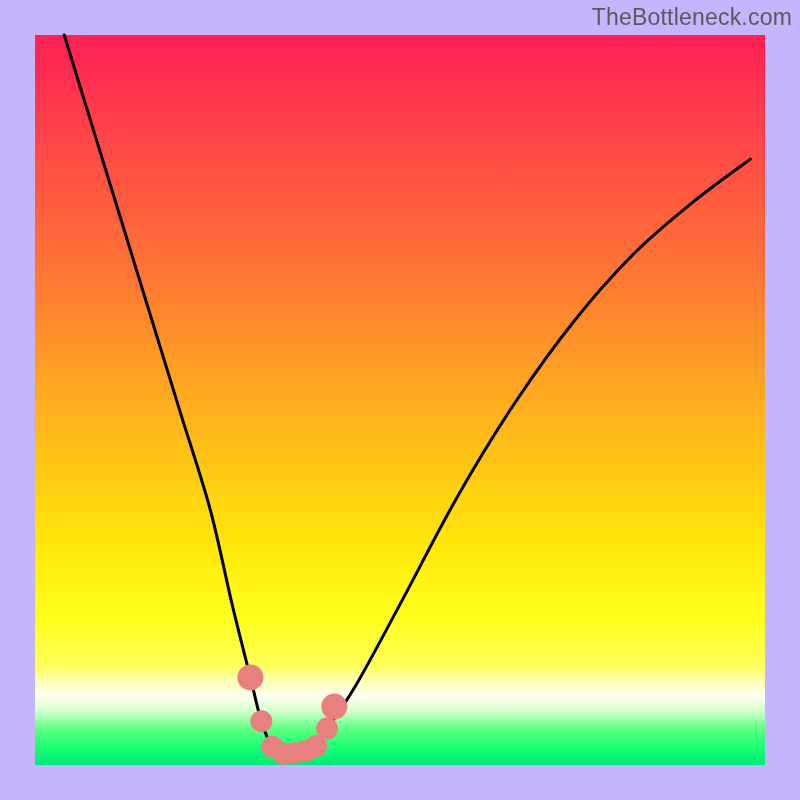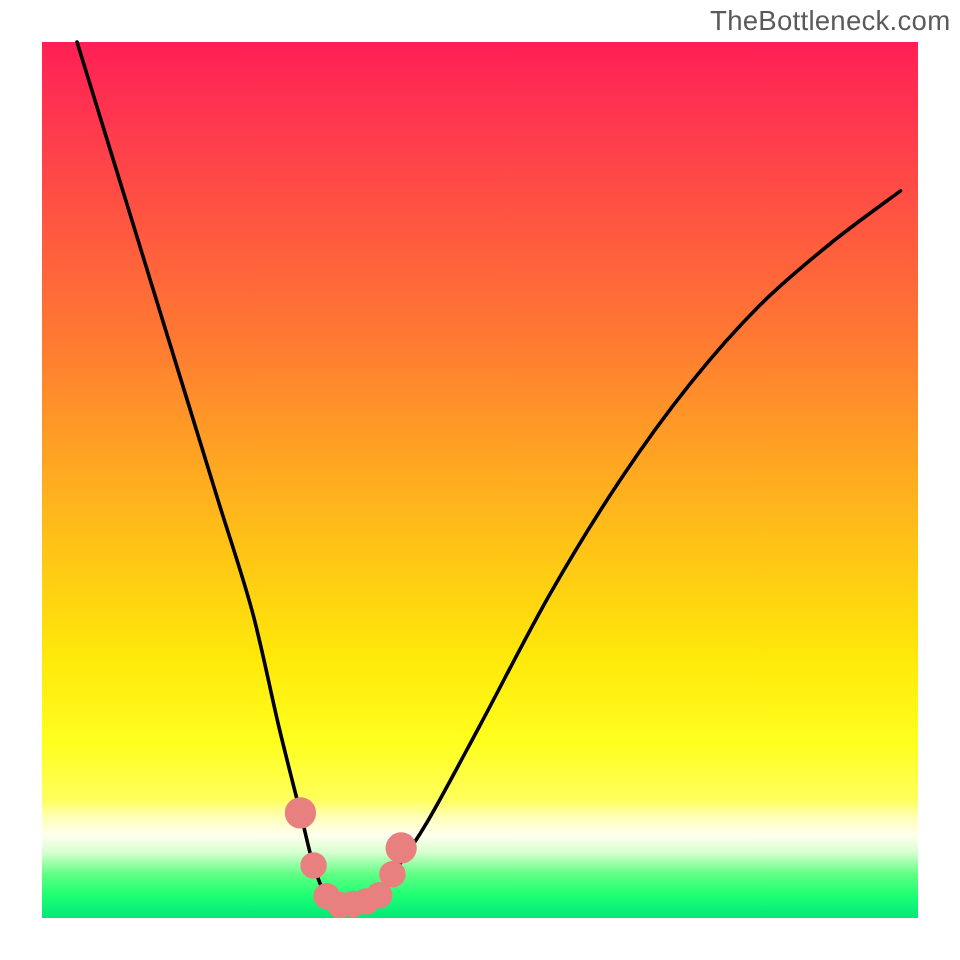--- a/index.html
+++ b/index.html
@@ -8,21 +8,21 @@
     width: 800px;
     height: 800px;
     overflow: hidden;
     background: #000;
     font-family: Arial, Helvetica, sans-serif;
   }
   .canvas {
     position: relative;
     width: 800px;
     height: 800px;
-    background: #ffffff;
+    background: #c4b5fd;
   }
   .plot-area {
     position: absolute;
     left: 35px;
     top: 35px;
     width: 730px;
     height: 730px;
     
     background: linear-gradient(
       to bottom,

